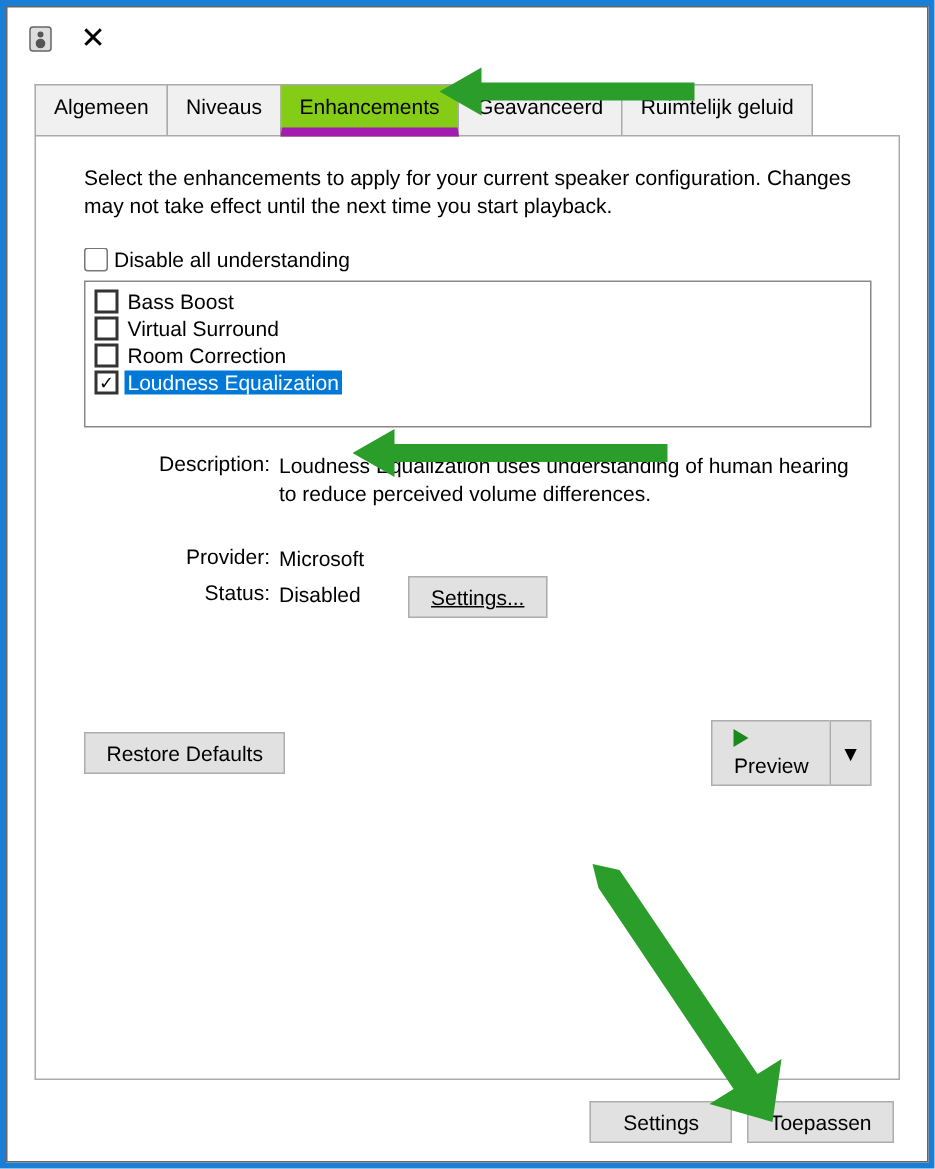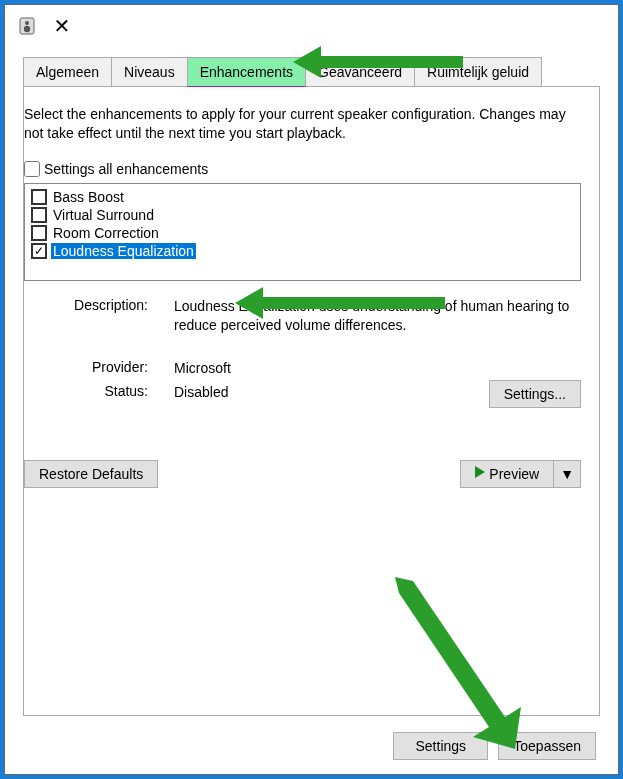--- a/index.html
+++ b/index.html
@@ -55,28 +55,28 @@
       padding: 6px 12px;
       border: 1px solid #aaa;
       border-bottom: none;
       background: #f0f0f0;
       font-size: 14px;
       cursor: pointer;
       margin-right: -1px;
       position: relative;
     }
     .tab.active {
-      background: #86efac;
-      border-bottom: 1px solid #a21caf;
+      background: #84cc16;
+      border-bottom: 6px solid #a21caf;
       margin-bottom: -1px;
       z-index: 3;
     }
     .tab-panel {
       border: 1px solid #aaa;
-      padding: 18px 18px 12px 0;
+      padding: 18px 18px 12px 32px;
       position: relative;
       z-index: 1;
       height: 630px;
     }
     .desc-text {
       font-size: 14px;
       line-height: 1.35;
       margin-bottom: 18px;
     }
     .checkbox-row {
@@ -123,58 +123,59 @@
       color: #fff;
     }
     .fieldset-title {
       font-size: 14px;
       margin-bottom: 12px;
     }
     .prop-row {
       display: flex;
       margin-bottom: 6px;
       font-size: 14px;
-      gap: 20px;
     }
     .prop-label {
       width: 130px;
       text-align: right;
       padding-right: 6px;
     }
     .prop-value {
       flex: 1;
       line-height: 1.35;
     }
     .btn {
       background: #e1e1e1;
       border: 1px solid #adadad;
       padding: 5px 14px;
       font-size: 14px;
       cursor: pointer;
       font-family: inherit;
     }
     .settings-row {
       display: flex;
-      justify-content: flex-end;
+      justify-content: center;
       margin-top: -28px;
-      margin-bottom: 28px;
+      margin-bottom: 44px;
+      text-decoration: underline;
     }
     .bottom-row {
       display: flex;
       justify-content: space-between;
       align-items: center;
     }
     .preview-group {
       display: flex;
     }
     .preview-btn {
       border-right: none;
       display: flex;
       align-items: flex-start;
       gap: 4px;
+      flex-direction: column;
     }
     .preview-dd {
       padding: 5px 6px;
       font-weight: bold;
     }
     .play-tri {
       width: 0; height: 0;
       border-left: 10px solid #1a8a1a;
       border-top: 6px solid transparent;
       border-bottom: 6px solid transparent;
@@ -219,21 +220,21 @@
       <div class="tab active">Enhancements</div>
       <div class="tab">Geavanceerd</div>
       <div class="tab">Ruimtelijk geluid</div>
     </div>
 
     <div class="tab-panel">
       <div class="desc-text">Select the enhancements to apply for your current speaker configuration. Changes may not take effect until the next time you start playback.</div>
 
       <div class="checkbox-row">
         <input type="checkbox" style="">
-        <label>Settings all enhancements</label>
+        <label>Disable all understanding</label>
       </div>
 
       <div class="enh-list">
         <div class="enh-item">
           <span class="enh-cb"></span>
           <span class="enh-label">Bass Boost</span>
         </div>
         <div class="enh-item">
           <span class="enh-cb"></span>
           <span class="enh-label">Virtual Surround</span>

